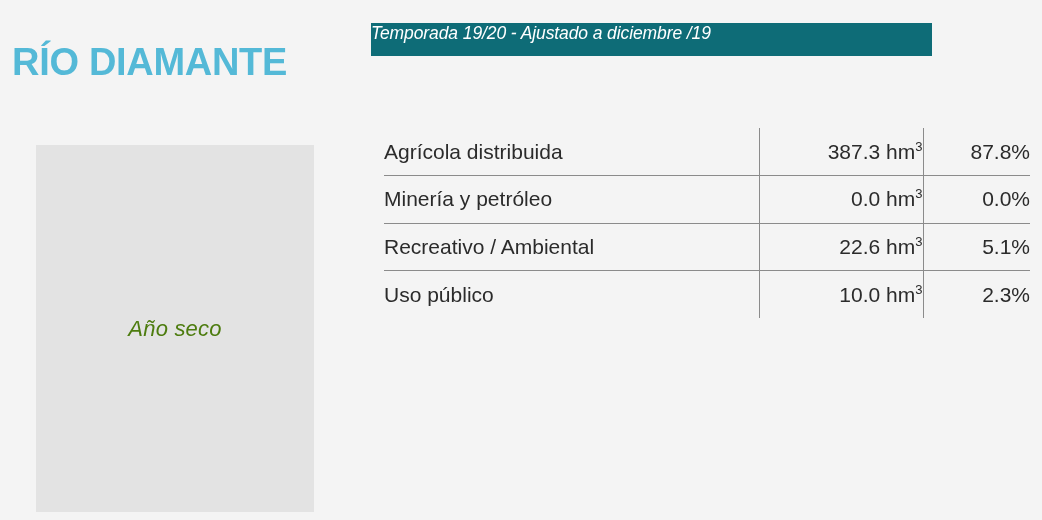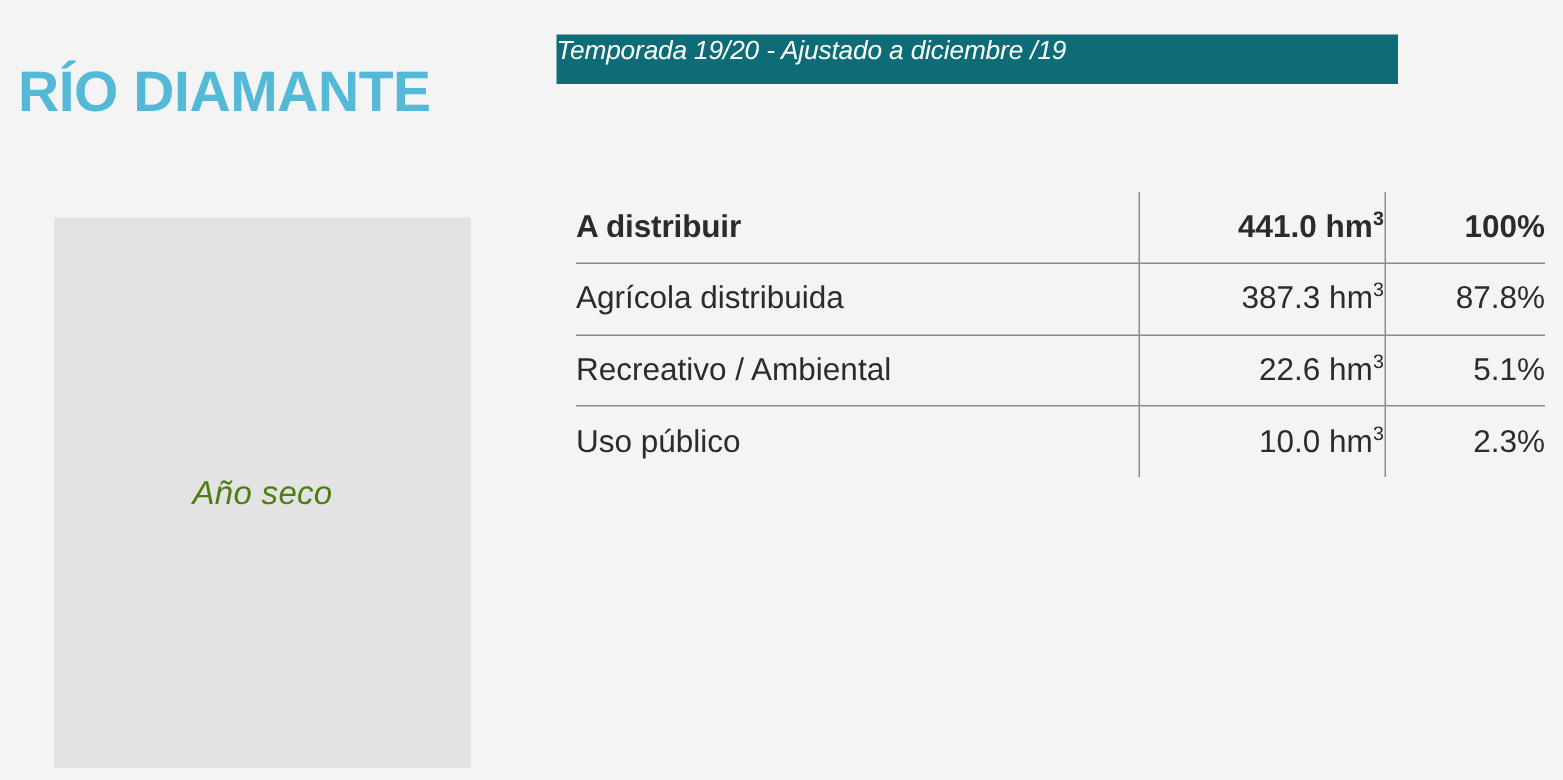--- a/index.html
+++ b/index.html
@@ -147,38 +147,38 @@
 </div>
 
 <table id="allocation-table">
   <colgroup>
     <col class="c-label">
     <col class="c-volume">
     <col class="c-share">
   </colgroup>
   <tbody>
 
-    <tr class="header-row">
-      <td class="cell-label">A distribuir</td>
-      <td class="cell-volume">
-        <span>441.0 hm</span><span class="unit-sup">3</span>
-      </td>
-      <td class="cell-share">100%</td>
-    </tr>
 
 
     <tr>
       <td class="cell-label">Agrícola distribuida</td>
       <td class="cell-volume">
         <span>387.3 hm</span><span class="unit-sup">3</span>
       </td>
       <td class="cell-share">87.8%</td>
     </tr>
 
 
+    <tr>
+      <td class="cell-label">Minería y petróleo</td>
+      <td class="cell-volume">
+        <span>0.0 hm</span><span class="unit-sup">3</span>
+      </td>
+      <td class="cell-share">0.0%</td>
+    </tr>
 
 
     <tr>
       <td class="cell-label">Recreativo / Ambiental</td>
       <td class="cell-volume">
         <span>22.6 hm</span><span class="unit-sup">3</span>
       </td>
       <td class="cell-share">5.1%</td>
     </tr>
 

